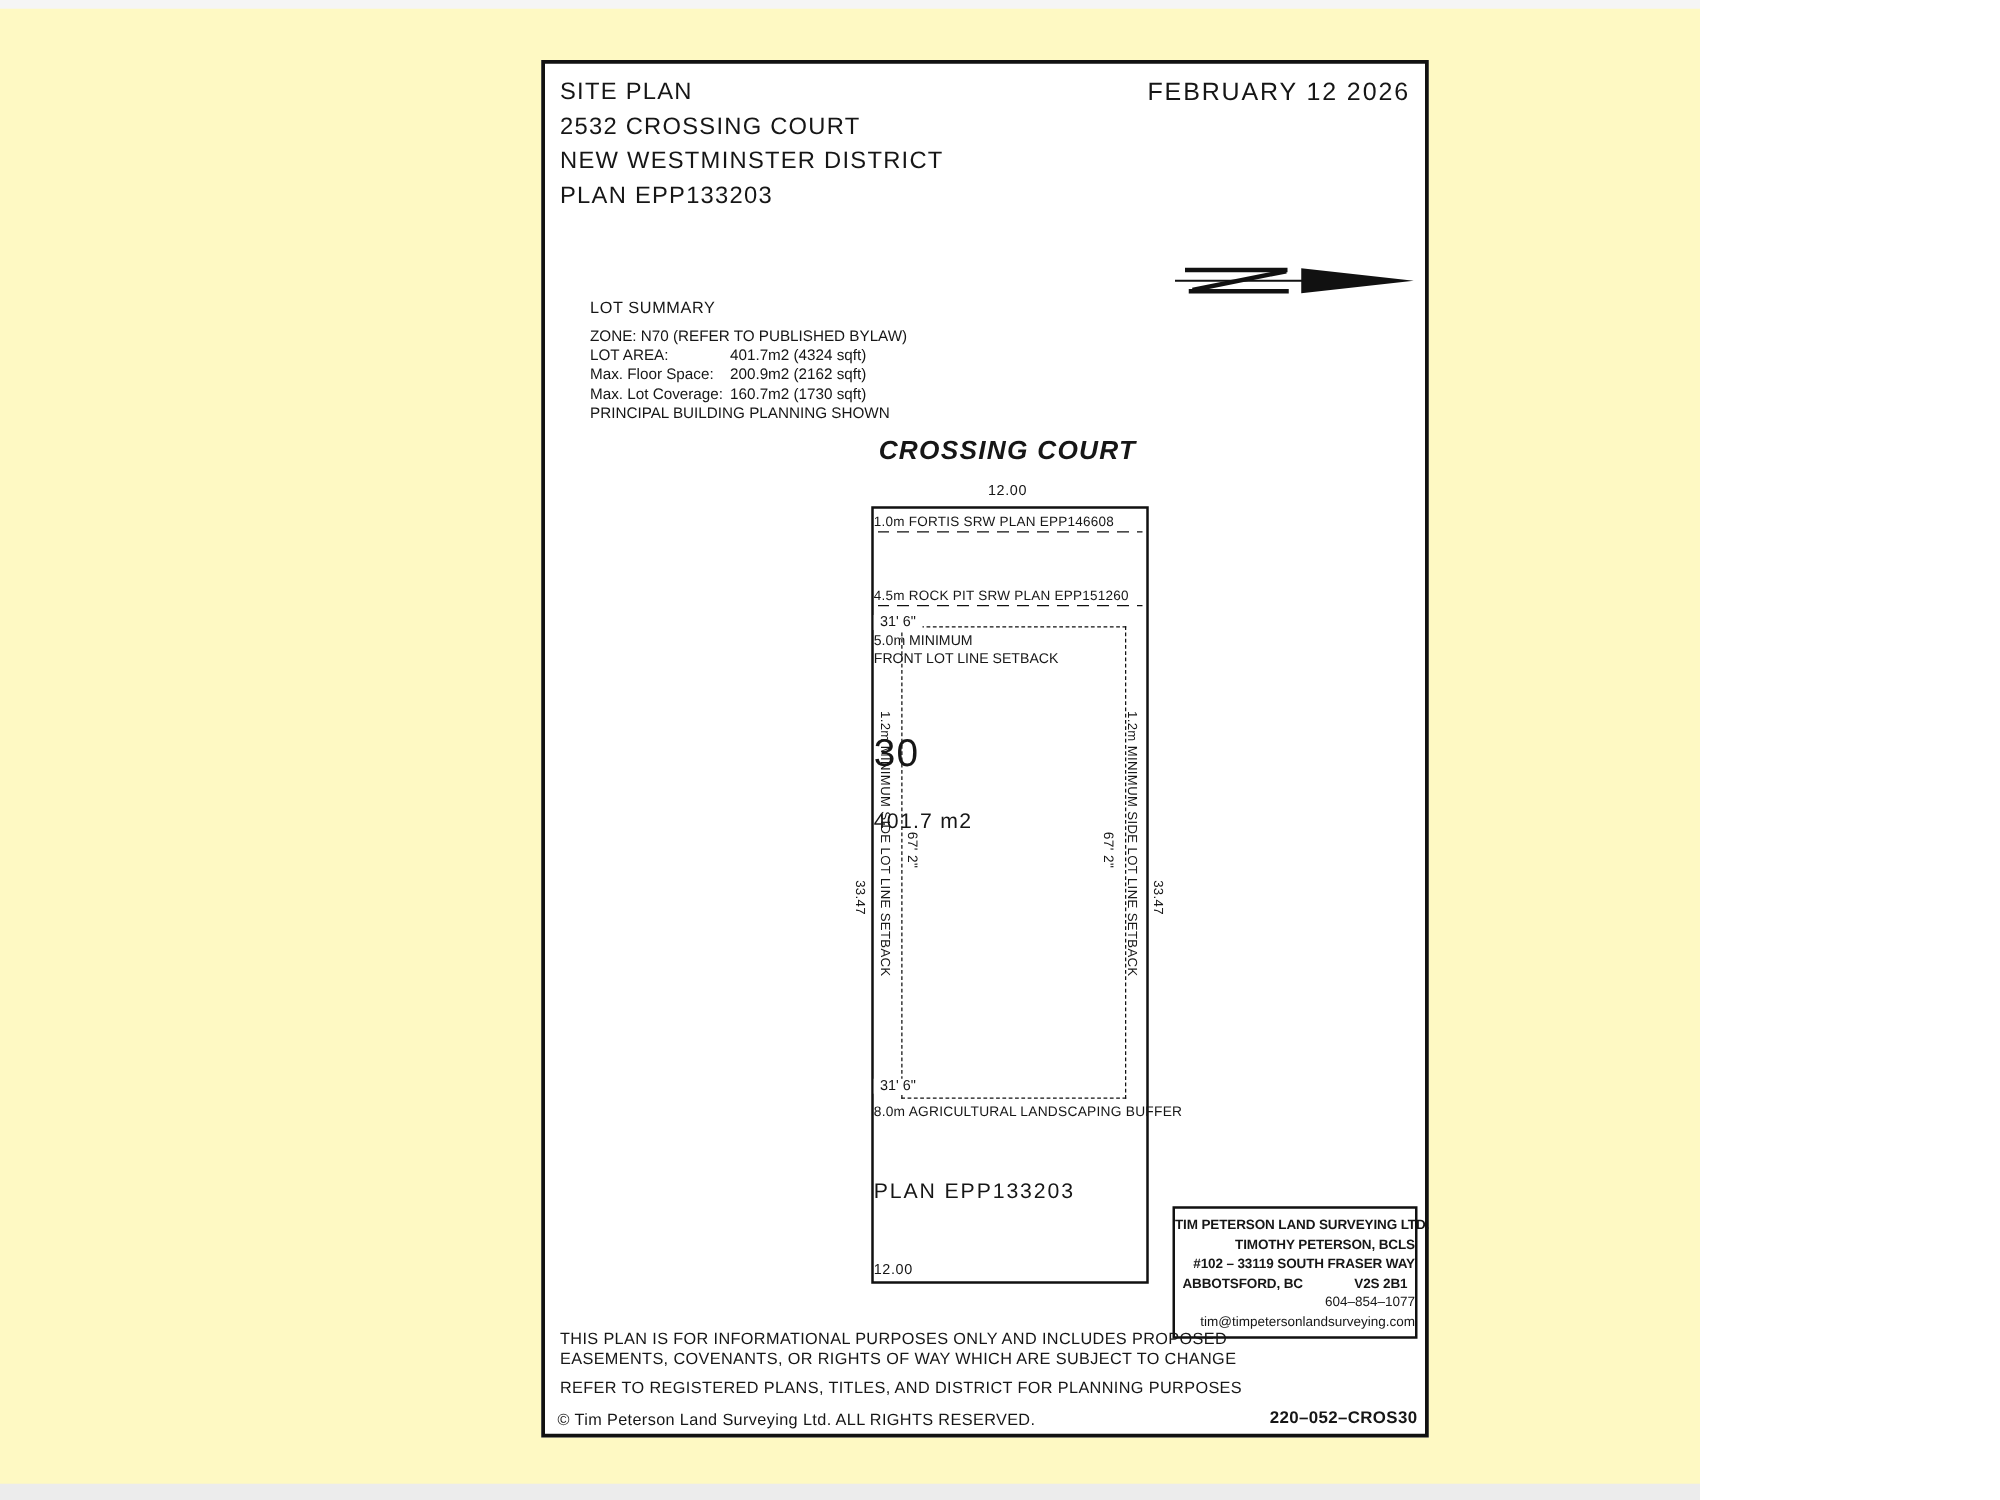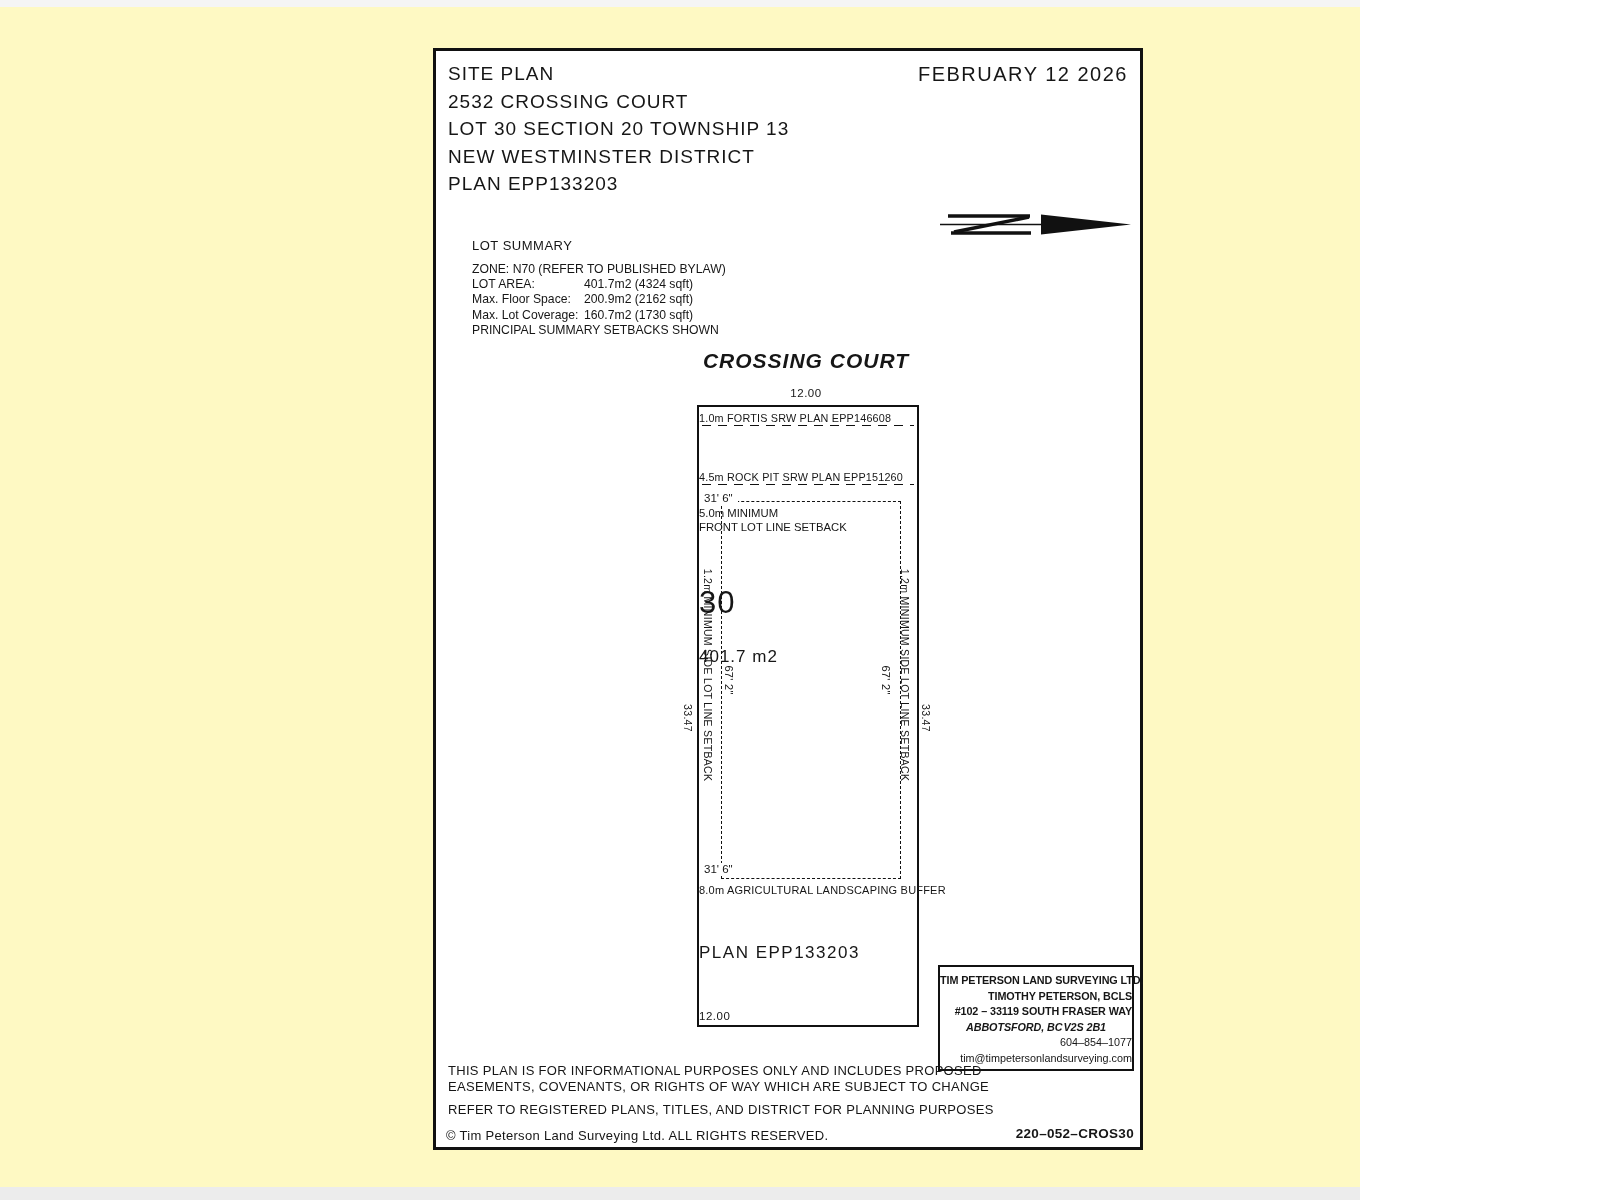--- a/index.html
+++ b/index.html
@@ -48,41 +48,40 @@
   .plan-label { top:536px; font-size:17px; letter-spacing:1.5px; }
   .dim-bottom { top:603px; font-size:11.5px; letter-spacing:0.5px; }
 
   .vtext { position:absolute; white-space:nowrap; transform:translate(-50%,-50%) rotate(90deg); font-size:10.5px; letter-spacing:0.3px; }
   .vdim { font-size:11px; }
 
   
   .surveyor-box { position:absolute; left:938px; top:965px; width:196px; height:106px; border:2.5px solid #111; box-sizing:border-box; text-align:right; padding-top:6px; }
   .surveyor-box .b { font-weight:bold; font-size:10.8px; line-height:15.5px; letter-spacing:-0.1px; white-space:nowrap; }
   .surveyor-box .r { font-size:10.8px; line-height:15.5px; white-space:nowrap; }
-  .city-row { display:flex; justify-content:space-between; padding:0 26px;font-style:italic; }
+  .city-row { display:flex; justify-content:space-between; padding:0 6px; }
 
   
   .disclaimer-a { position:absolute; left:448px; top:1063px; font-size:13px; line-height:15.8px; letter-spacing:0.3px; white-space:nowrap; }
   .disclaimer-b { position:absolute; left:448px; top:1102px; font-size:13px; letter-spacing:0.3px; white-space:nowrap; }
   .copyright { position:absolute; left:446px; top:1128px; font-size:13px; letter-spacing:0.3px; white-space:nowrap; }
   .drawing-number { position:absolute; left:938px; top:1126px; width:196px; text-align:right; font-size:13.5px; font-weight:bold; letter-spacing:0.3px; }
 </style>
 </head>
 <body>
 
 <div class="sheet">
   <div class="edge-strip-top"></div>
   <div class="edge-strip-bottom"></div>
 
   <div class="frame"></div>
 
   <div class="title-block">
     <div>SITE PLAN</div>
     <div>2532 CROSSING COURT</div>
-    <div>LOT 30 SECTION 20 TOWNSHIP 13</div>
     <div>NEW WESTMINSTER DISTRICT</div>
     <div>PLAN EPP133203</div>
   </div>
   <div class="date">FEBRUARY 12 2026</div>
 
   <svg class="north-arrow" width="240" height="46" viewBox="0 0 240 46">
     <line x1="50" y1="14" x2="132" y2="14" stroke="#111" stroke-width="3.5"></line>
     <line x1="53" y1="31" x2="133" y2="31" stroke="#111" stroke-width="3.5"></line>
     <line x1="131" y1="15" x2="56" y2="30" stroke="#111" stroke-width="3.5"></line>
     <line x1="42" y1="22.5" x2="146" y2="22.5" stroke="#111" stroke-width="1.6"></line>
@@ -97,21 +96,21 @@
       <span>401.7m2 (4324 sqft)</span>
     </div>
     <div class="summary-row">
       <span class="lab">Max. Floor Space:</span>
       <span>200.9m2 (2162 sqft)</span>
     </div>
     <div class="summary-row">
       <span class="lab">Max. Lot Coverage:</span>
       <span>160.7m2 (1730 sqft)</span>
     </div>
-    <div>PRINCIPAL SUMMARY SETBACKS SHOWN</div>
+    <div>PRINCIPAL BUILDING PLANNING SHOWN</div>
   </div>
 
   <div class="street-name">CROSSING COURT</div>
   <div class="dim-top">12.00</div>
 
   <div class="lot-rect">
     <div class="srw-line srw-fortis-line"></div>
     <div class="ctr srw-label srw-fortis-label">1.0m FORTIS SRW PLAN EPP146608</div>
 
     <div class="srw-line srw-rockpit-line"></div>

